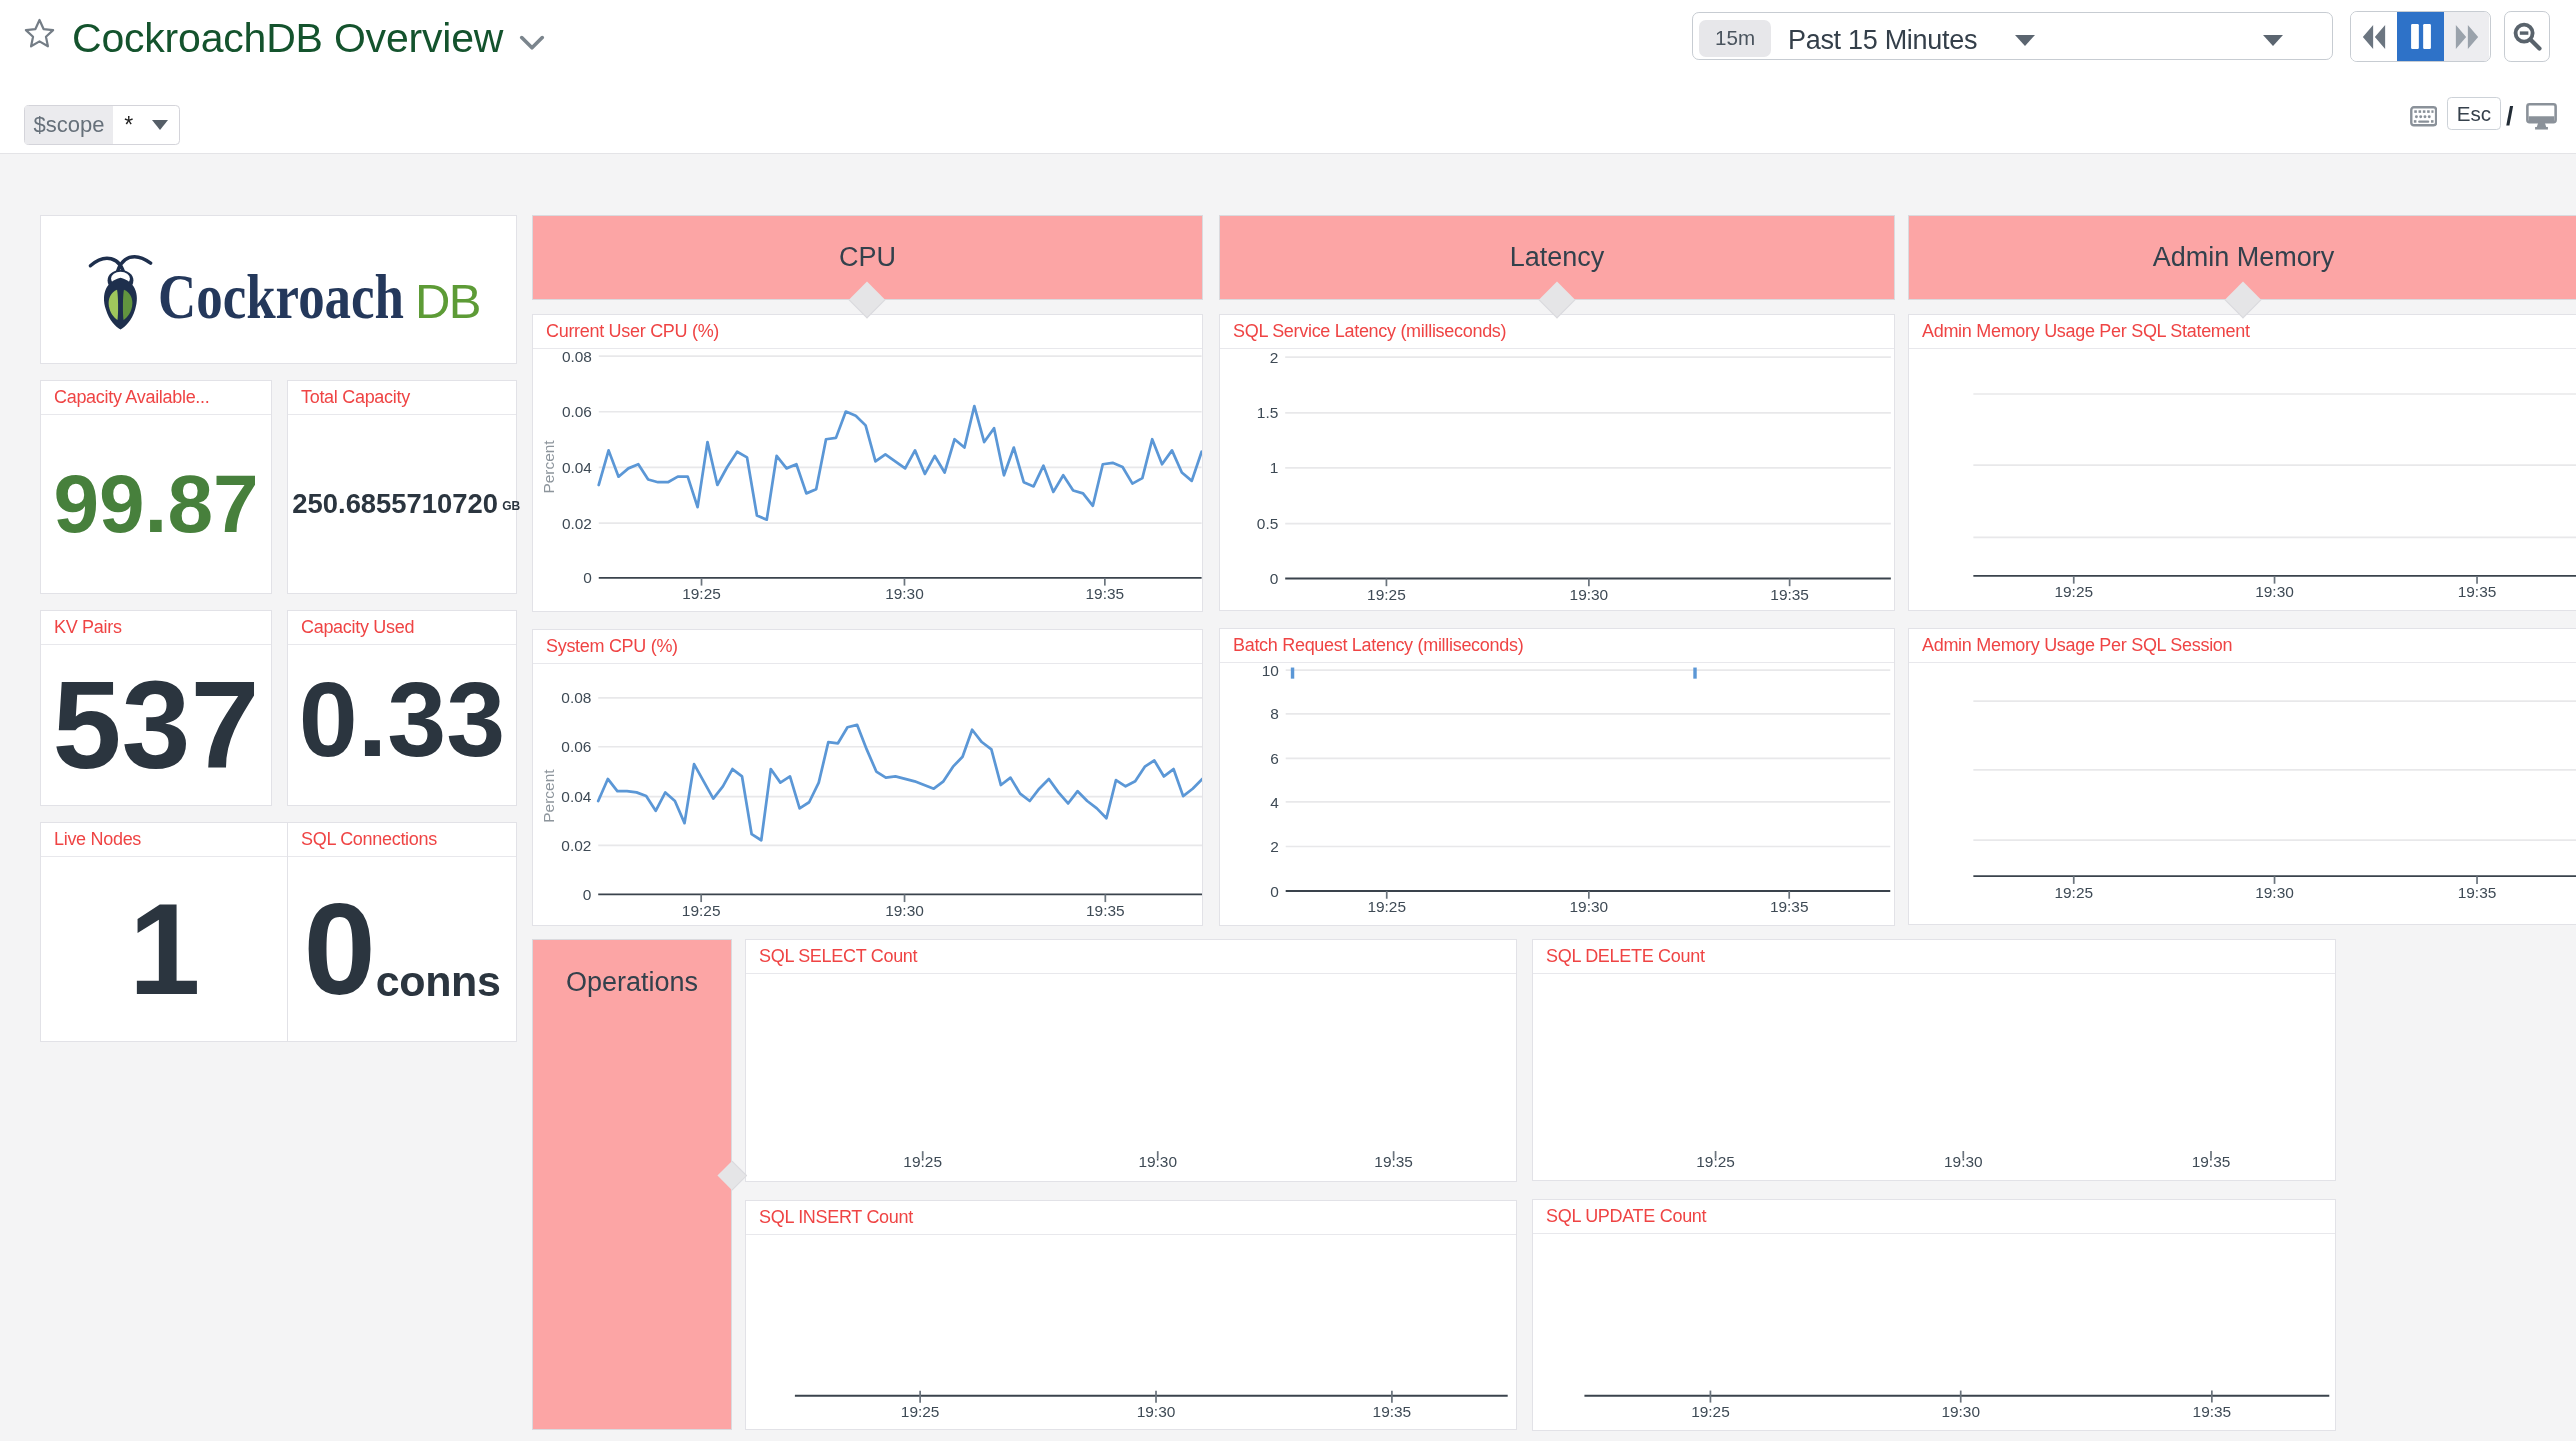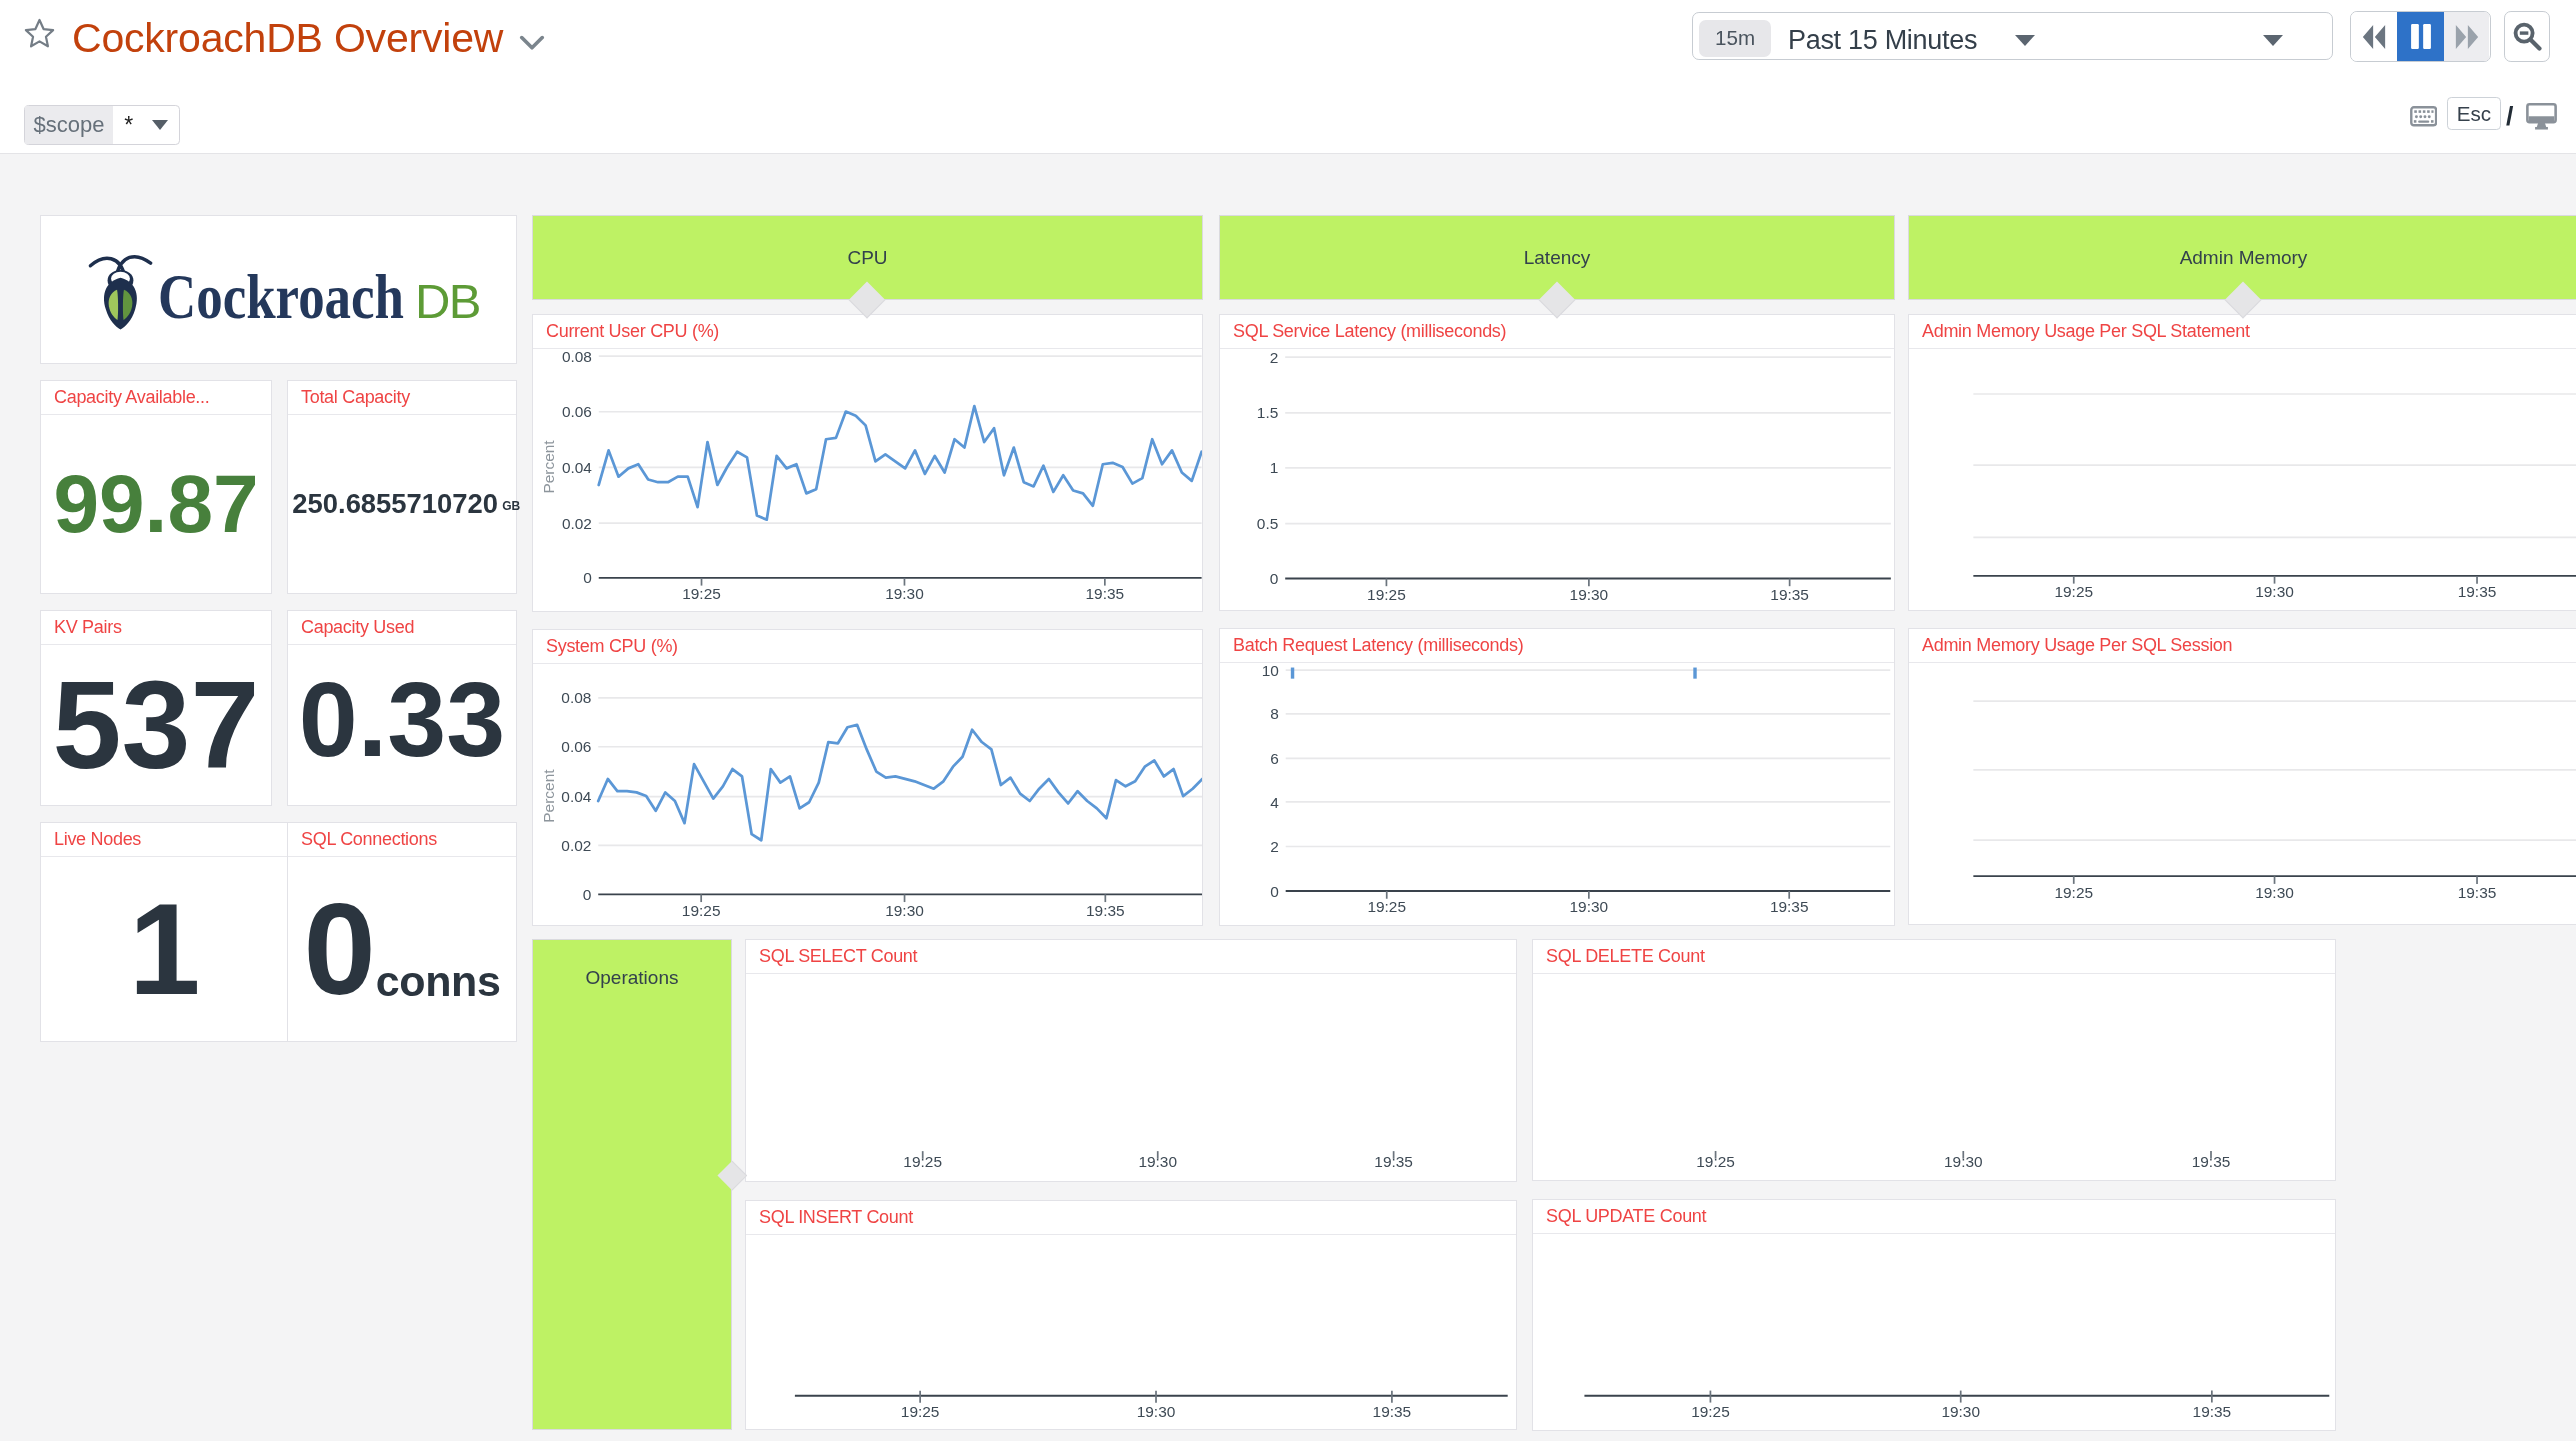--- a/index.html
+++ b/index.html
@@ -1,28 +1,28 @@
 <!DOCTYPE html>
 <html style="font-size:13.7px"><head><meta charset="utf-8"><style>
 *{margin:0;padding:0;box-sizing:border-box;}
 html,body{width:2576px;height:1441px;overflow:hidden;background:#f4f4f5;font-family:"Liberation Sans",sans-serif;}
 .abs{position:absolute;}
 .card{position:absolute;background:#fff;border:1.7px solid #e2e2e7;}
 .wtitle{position:absolute;left:0;top:0;right:0;height:34px;border-bottom:1.7px solid #e8e8ec;font-size:18px;letter-spacing:-0.3px;color:#ef4444;line-height:33px;padding-left:13px;white-space:nowrap;overflow:hidden;}
-.grp{position:absolute;background:#bef264;border:1.7px solid #dadade;display:flex;align-items:center;justify-content:center;font-size:19px;color:#33414c;}
+.grp{position:absolute;background:#fca5a5;border:1.7px solid #dadade;display:flex;align-items:center;justify-content:center;font-size:27px;color:#33414c;}
 .notchD{position:absolute;width:26px;height:26px;background:#e5e5e7;border-right:1.7px solid #dadade;border-bottom:1.7px solid #dadade;transform:rotate(45deg);z-index:6;}
 .notchR{position:absolute;width:20.6px;height:20.6px;background:#e5e5e7;border-top:1.7px solid #dadade;border-right:1.7px solid #dadade;transform:rotate(45deg);z-index:6;}
 .num{position:absolute;left:0;right:0;display:flex;align-items:center;justify-content:center;font-weight:bold;color:#2b353f;line-height:1;}
 .cs{position:absolute;left:0;top:0;}
 </style></head><body>
 <div class="abs" style="left:0;top:0;width:2576px;height:154px;background:#fff;border-bottom:1.7px solid #e4e4e7;z-index:2;">
 <svg class="abs" width="33" height="34" style="left:23px;top:17px;" viewBox="0 0 38 40">
 <path d="M19 3.5 L23.8 14.2 L35 15.4 L26.6 23.2 L28.9 34.5 L19 28.7 L9.1 34.5 L11.4 23.2 L3 15.4 L14.2 14.2 Z" fill="none" stroke="#747d86" stroke-width="2.6" stroke-linejoin="round"></path>
     </svg>
-<div class="abs" style="left:72px;top:14.6px;font-size:41px;color:#c2410c;letter-spacing:-0.2px;">CockroachDB Overview</div>
+<div class="abs" style="left:72px;top:14.6px;font-size:41px;color:#14532d;letter-spacing:-0.2px;">CockroachDB Overview</div>
 <svg class="abs" width="26" height="15.4" style="left:519px;top:35px;" viewBox="0 0 30 18">
       <path d="M3 3 L15 15 L27 3" fill="none" stroke="#7b858d" stroke-width="4.2" stroke-linecap="round" stroke-linejoin="round"></path>
     </svg>
 <div class="abs" style="left:24px;top:105px;height:40px;border:1.7px solid #d4d4da;border-radius:4.3px;background:#fff;display:flex;align-items:stretch;">
 <div style="background:#ebebee;color:#66707a;font-size:22px;display:flex;align-items:center;padding:0 8.6px;">$scope</div>
 <div style="display:flex;align-items:center;padding:0 11px;font-size:23px;color:#222;gap:19px;">*<span style="width:0;height:0;border-left:8.6px solid transparent;border-right:8.6px solid transparent;border-top:10.3px solid #555e67;display:inline-block;"></span></div>
 </div>
 <div class="abs" style="left:1692px;top:12px;width:641px;height:48px;border:1.7px solid #c7ccd2;border-radius:6.9px;background:#fff;">
 <div class="abs" style="left:6px;top:6.9px;width:72px;height:37px;background:#e7e7ea;border-radius:6.9px;font-size:20.6px;color:#4a545e;display:flex;align-items:center;justify-content:center;">15m</div>
 <div class="abs" style="left:95px;top:12px;font-size:27px;letter-spacing:-0.3px;color:#343f4a;">Past 15 Minutes</div>

